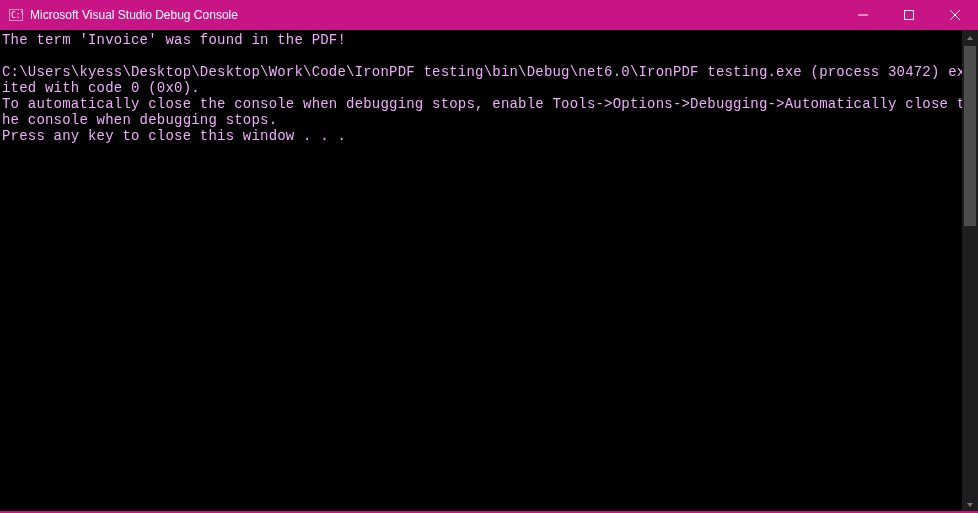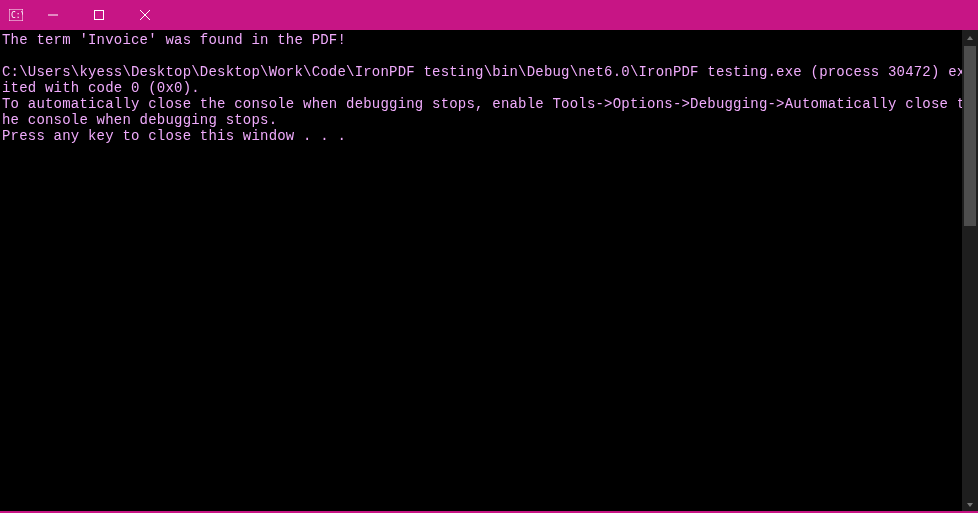--- a/index.html
+++ b/index.html
@@ -126,20 +126,21 @@
 </head>
 <body>
 
 <div class="titlebar">
   <span class="titlebar-icon">
     <svg viewBox="0 0 14 12">
       <rect x="0" y="0" width="14" height="12" fill="none" stroke="#fff" stroke-width="1"></rect>
       <text x="2" y="9" font-size="8" fill="#fff" font-family="monospace">C:\</text>
     </svg>
   </span>
+  <span class="titlebar-title">Microsoft Visual Studio Debug Console</span>
   <div class="window-controls">
     <div class="window-btn">
       <svg viewBox="0 0 10 10">
           <line x1="0" y1="5" x2="10" y2="5" stroke="#fff" stroke-width="1"></line>
         </svg>
     </div>
     <div class="window-btn">
       <svg viewBox="0 0 10 10">
           <rect x="0.5" y="0.5" width="9" height="9" fill="none" stroke="#fff" stroke-width="1"></rect>
         </svg>

